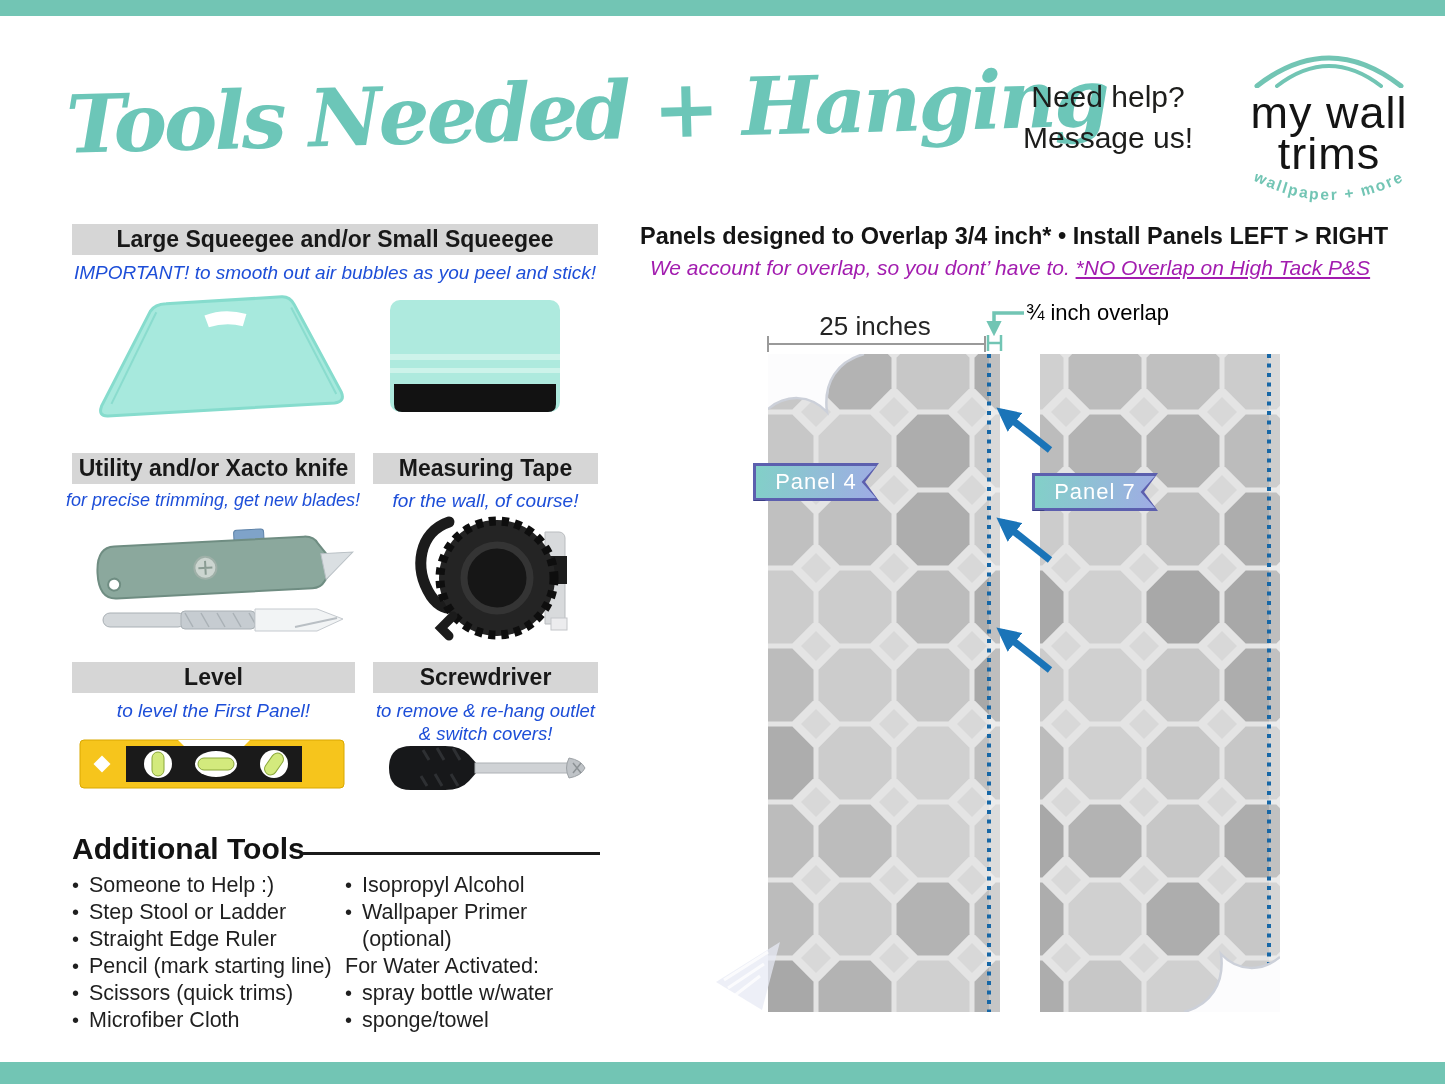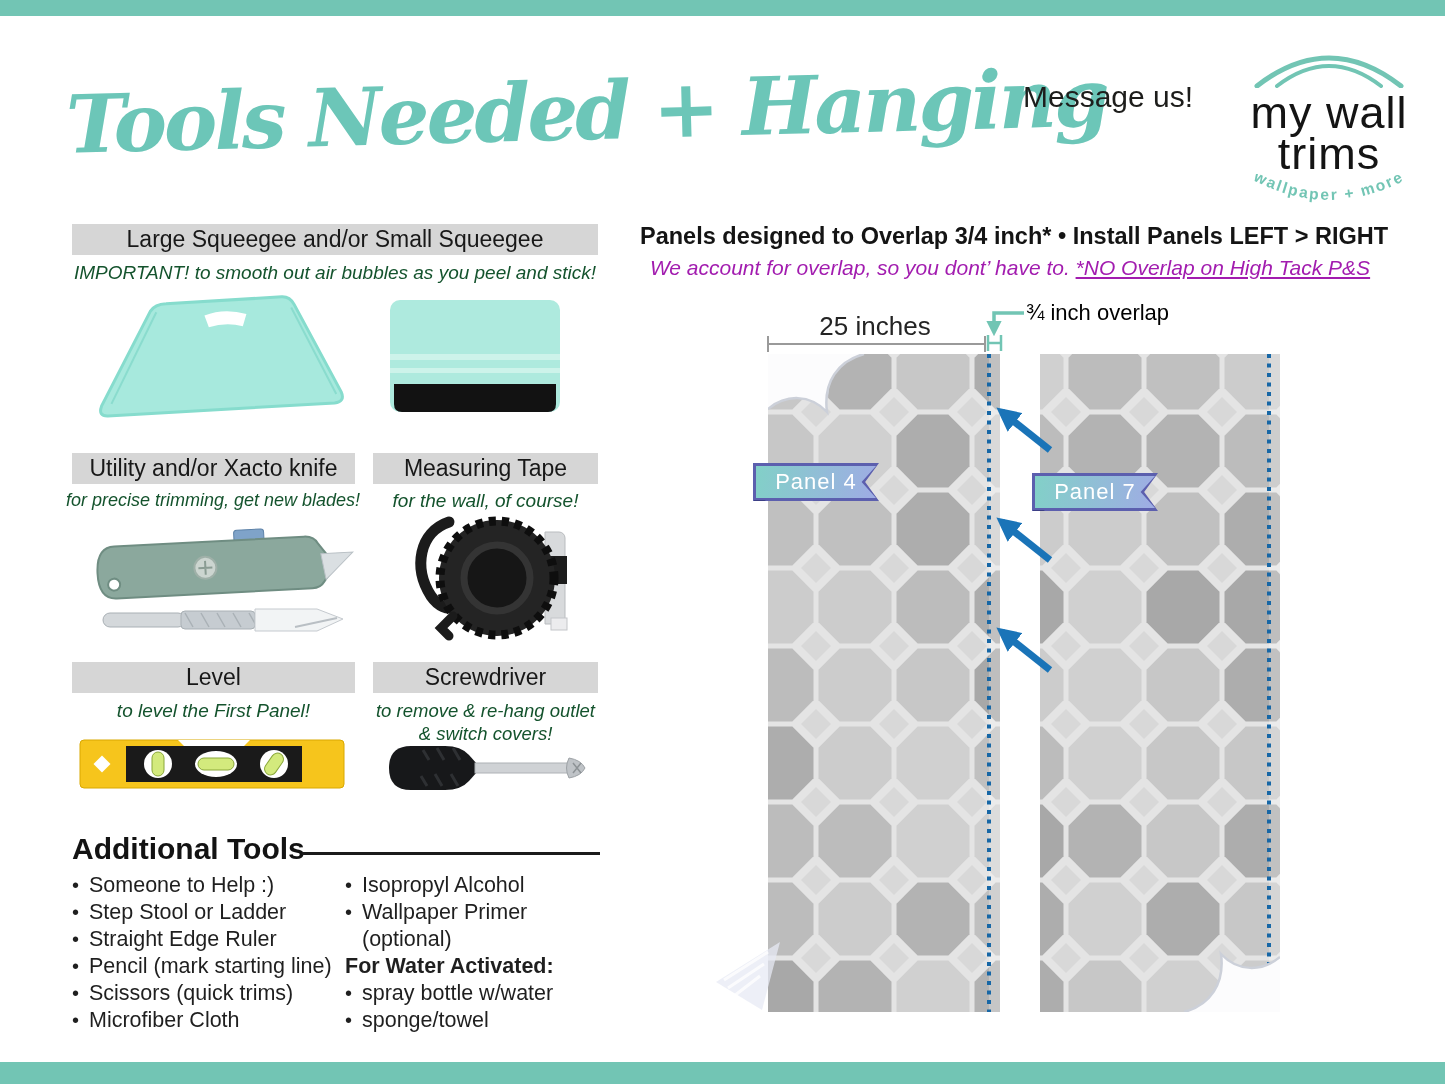--- a/index.html
+++ b/index.html
@@ -29,34 +29,34 @@
     transform:rotate(-1.5deg);white-space:nowrap}
 
   .need-help{position:absolute;left:1008px;top:76px;width:200px;text-align:center;
     font-size:30px;line-height:41px;color:var(--text-dark)}
 
   .logo{position:absolute;left:1243px;top:44px;width:172px;text-align:center}
   .logo-text{font-size:45px;line-height:41px;color:#141414;letter-spacing:1px}
 
   .sec-header{position:absolute;height:31px;background:var(--header-bar-gray);
     display:flex;align-items:center;justify-content:center;
-    font-weight:400;font-size:23px;color:#181818;white-space:nowrap}
+    font-weight:700;font-size:23px;color:#181818;white-space:nowrap}
   .caption{position:absolute;text-align:center;font-style:italic;font-size:19px;
-    color:#14532d;line-height:23px}
+    color:#1d4ed8;line-height:23px}
   .nowrap{white-space:nowrap}
 
   .tool-img{position:absolute}
 
   .addl-title{position:absolute;left:72px;top:832px;font-size:30px;font-weight:700;color:#131313}
   .addl-rule{position:absolute;left:302px;top:852px;width:298px;border-top:3px solid #1b1b1b}
   .bullets{position:absolute;font-size:21.5px;color:#1f1f1f}
   .bullet-item{display:flex;height:27px;align-items:center;white-space:nowrap}
   .bullet-item .dot{width:17px;font-size:20px}
   .plain-line{height:27px;display:flex;align-items:center;padding-left:17px;white-space:nowrap}
-  .bold-line{height:27px;display:flex;align-items:center;font-weight:700;white-space:nowrap}
+  .bold-line{height:27px;display:flex;align-items:center;font-weight:400;white-space:nowrap}
 
   .hang-headline{position:absolute;left:640px;top:223px;width:740px;text-align:center;
     font-size:23.5px;font-weight:700;color:#141414;white-space:nowrap}
   .hang-subline{position:absolute;left:640px;top:256px;width:740px;text-align:center;
     font-size:21px;font-style:italic;color:#a21caf;white-space:nowrap}
   .u{text-decoration:underline}
 
   .dim-label{position:absolute;left:790px;top:311px;width:170px;text-align:center;
     font-size:26px;color:#242424}
   .overlap-label{position:absolute;left:1026px;top:300px;font-size:22px;color:#000000;white-space:nowrap}
@@ -82,20 +82,21 @@
 </style>
 </head>
 <body>
 
 <div class="bar" id="bar-top"></div>
 <div class="bar" id="bar-bottom"></div>
 
 <div class="script-title">Tools Needed + Hanging</div>
 
 <div class="need-help">
+  <div>Need help?</div>
   <div>Message us!</div>
 </div>
 
 <div class="logo">
   <svg width="172" height="44" viewBox="0 0 172 44">
     <path d="M14,42 Q86,-14 158,42" fill="none" stroke="var(--brand-teal)" stroke-width="5" stroke-linecap="round"></path>
     <path d="M34,42 Q86,2 138,42" fill="none" stroke="var(--brand-teal)" stroke-width="4" stroke-linecap="round"></path>
   </svg>
   <div class="logo-text">my wall</div>
   <div class="logo-text">trims</div>

